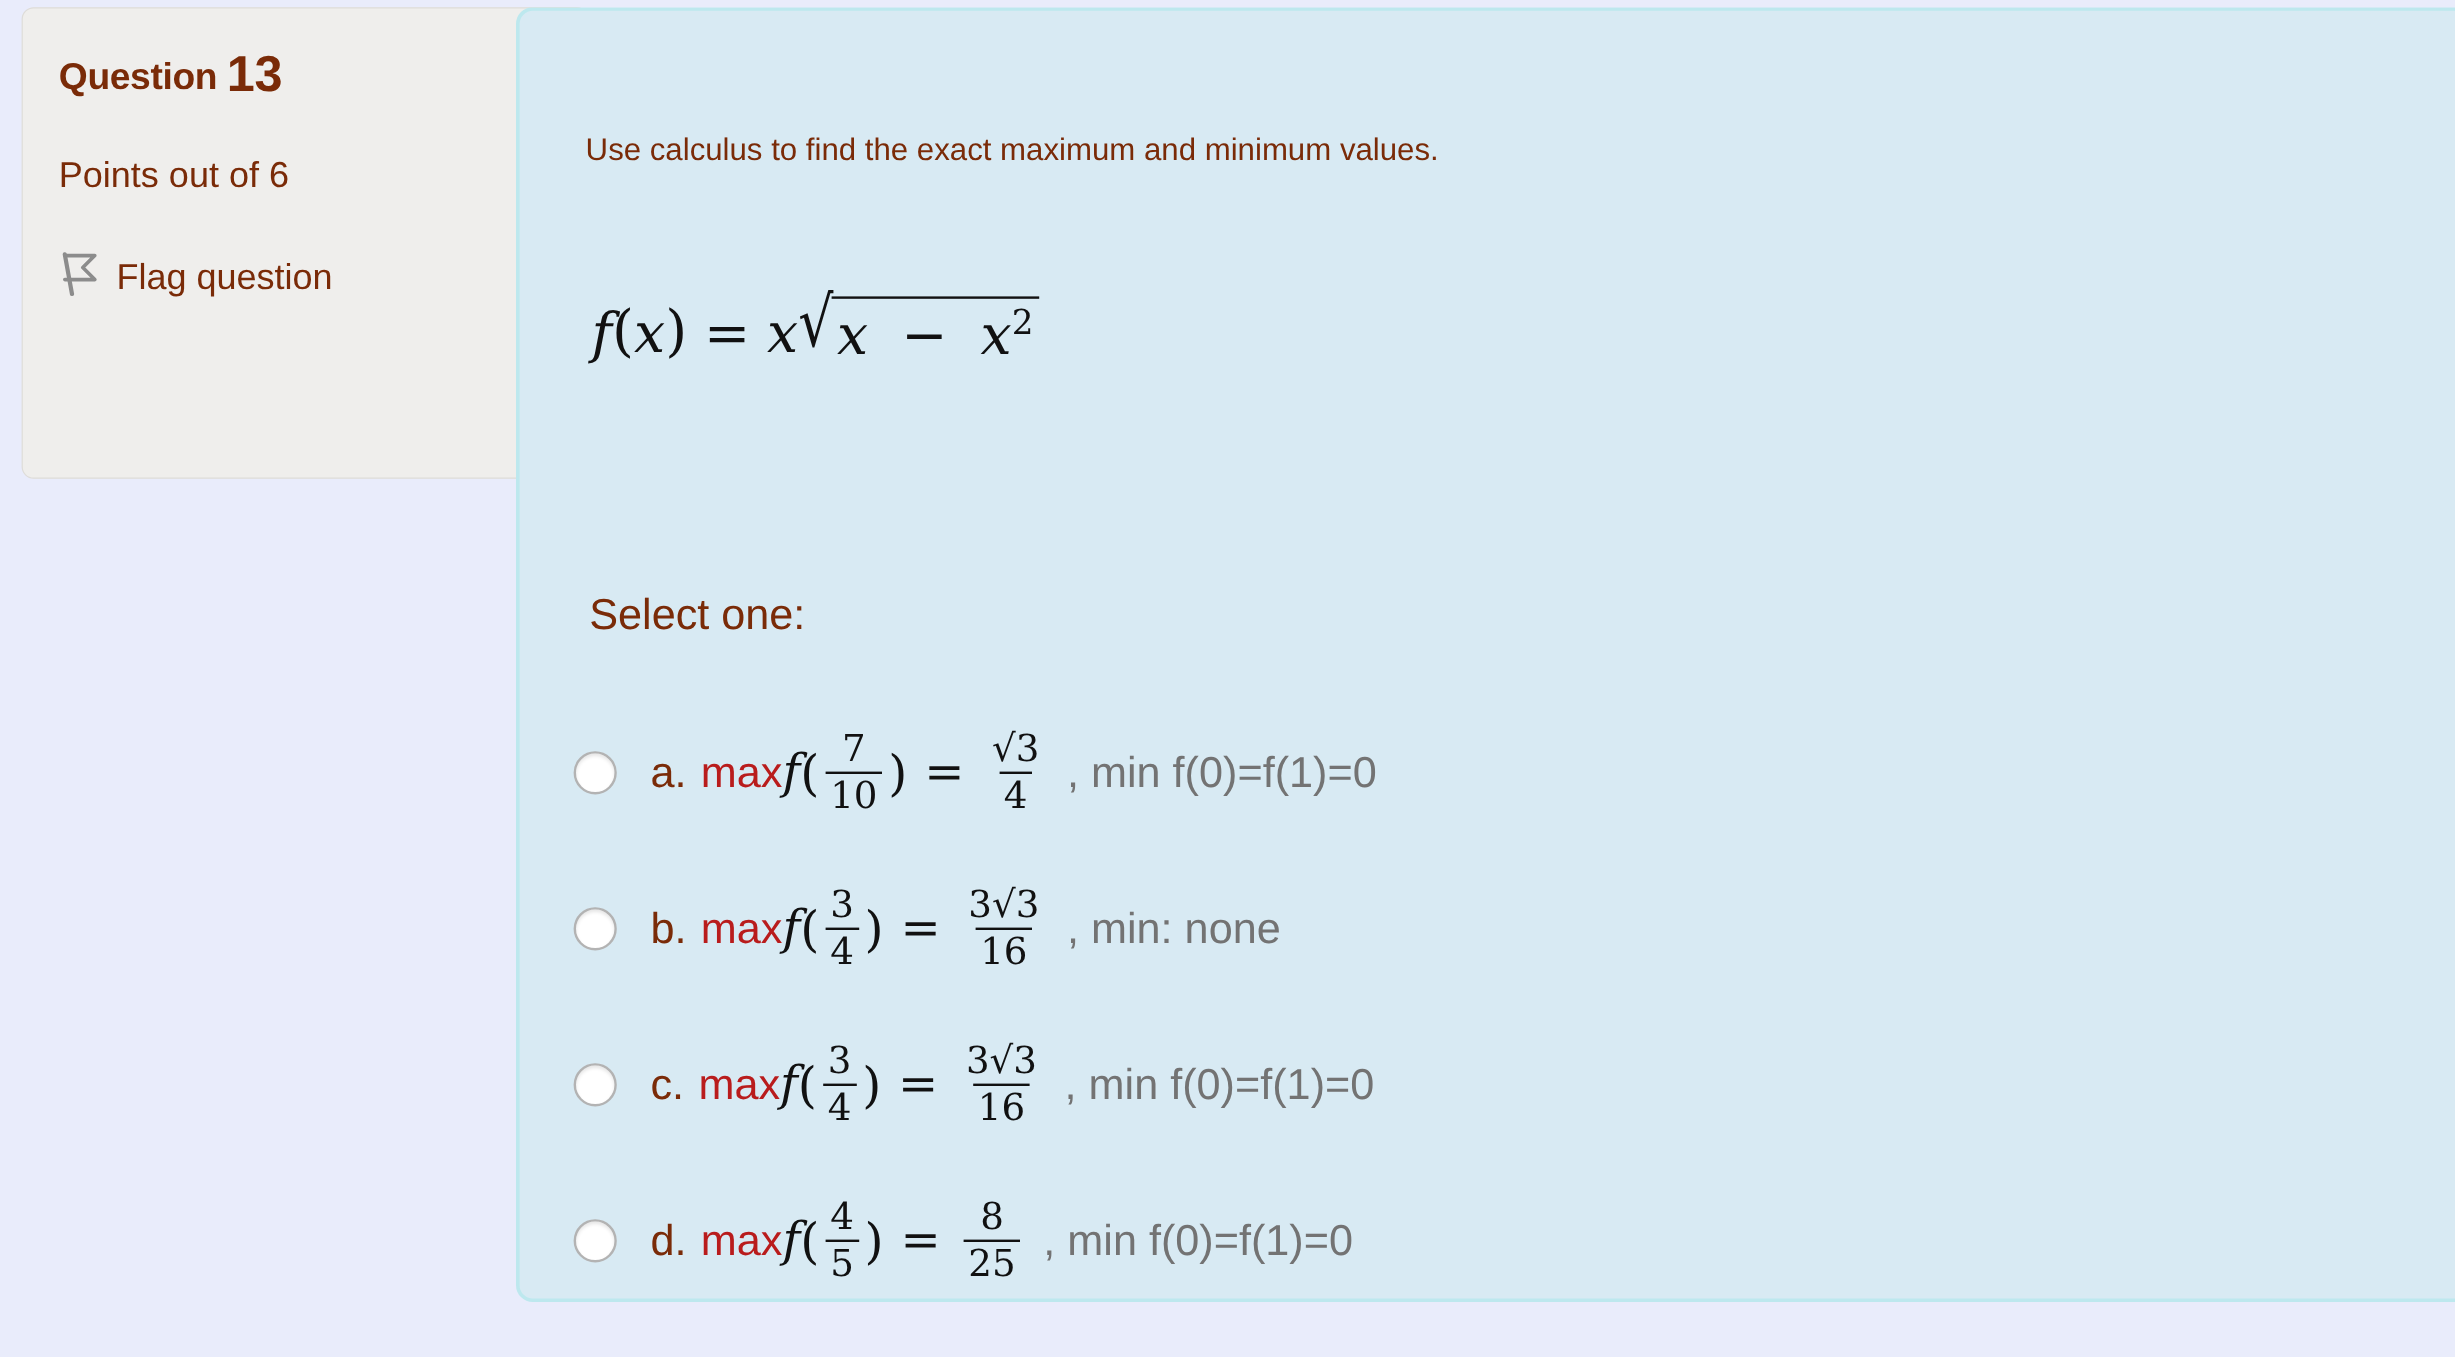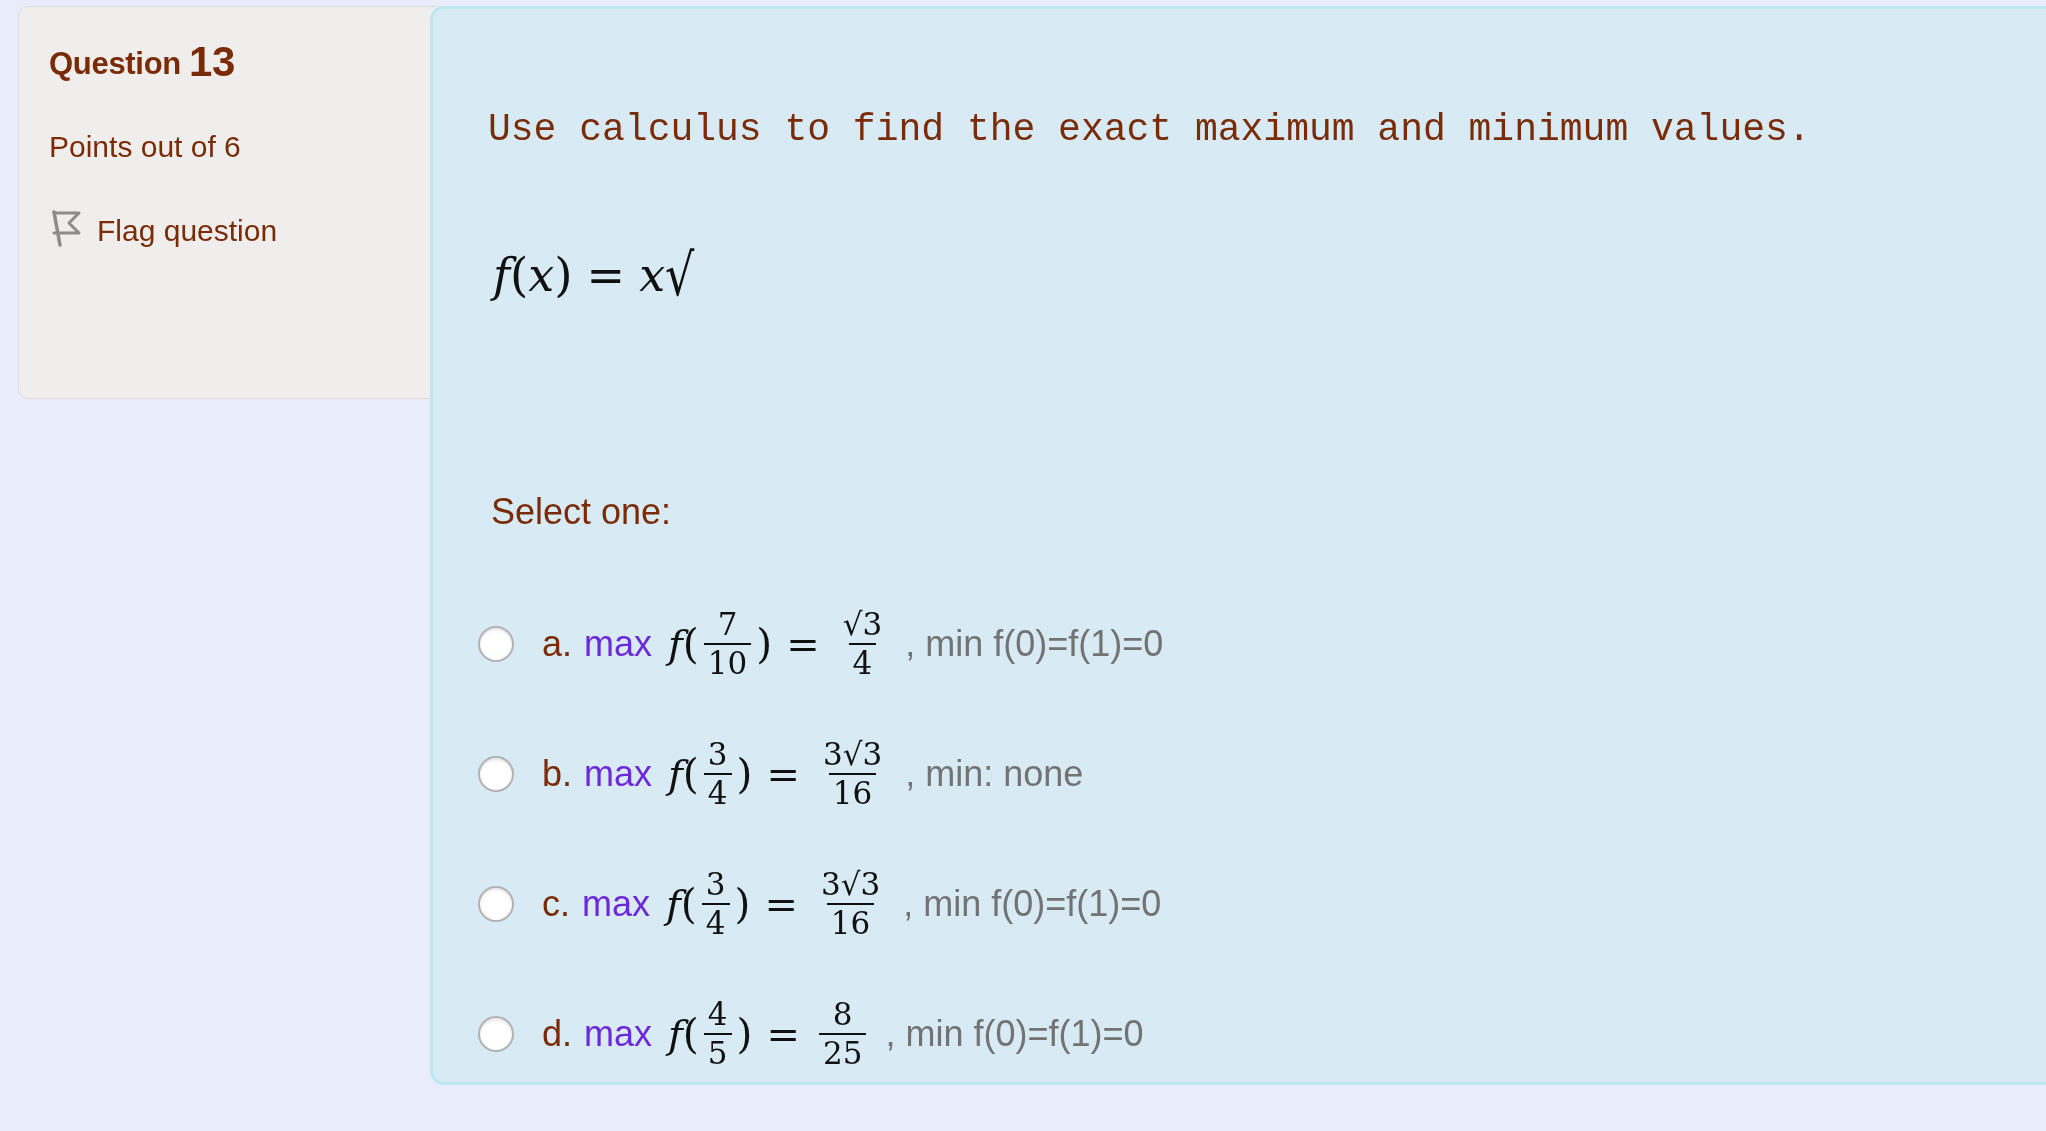--- a/index.html
+++ b/index.html
@@ -76,25 +76,24 @@
     border: 3px solid #bde8ee;
     border-right: none;
     border-radius: 14px 0 0 14px;
     padding: 0;
   }
 
   #question-stem {
     position: absolute;
     left: 55px;
     top: 102px;
-    font-size: 38px;
-    color: #7a2b08;
-    line-height: 1;
-    white-space: nowrap;
-    font-family: Liberation Mono, monospace;
+    font-size: 26px;
+    color: #7a2b08;
+    line-height: 1;
+    white-space: nowrap;
   }
 
   
   .math {
     font-family: "DejaVu Serif", serif;
     color: #111111;
     display: inline-flex;
     align-items: center;
     vertical-align: middle;
   }
@@ -171,23 +170,22 @@
 
   .option-letter {
     font-size: 36px;
     color: #7a2b08;
     line-height: 1;
     white-space: nowrap;
     margin-right: 12px;
   }
   .option-maxword {
     font-size: 36px;
-    color: #6d28d9;
-    line-height: 1;
-    margin-right: 16px;
+    color: #b91c1c;
+    line-height: 1;
   }
   .option-math { font-size: 40px; }
   .option-math .frac { font-size: 31px; }
   .option-math .eq { margin: 0 14px; }
   .option-tail {
     font-size: 36px;
     color: #737373;
     line-height: 1;
     white-space: nowrap;
     margin-left: 14px;
@@ -224,20 +222,25 @@
 
   <div id="stem-formula" class="math">
     <span class="mfn">f</span>
     <span class="paren">(</span>
     <span class="mi">x</span>
     <span class="paren">)</span>
     <span style="margin:0 14px">=</span>
     <span class="mi">x</span>
     <span class="sqrt">
       <span class="radical">√</span>
+      <span class="radicand">
+        <span class="mi">x</span>
+        <span style="margin:0 13px">−</span>
+        <span class="mi">x</span><sup style="font-size:0.62em">2</sup>
+      </span>
     </span>
   </div>
 
   <div id="select-one-label">Select one:</div>
 
   <div id="answer-options">
 
     <div class="answer-option">
       <span class="radio-button"></span>
       <span class="option-letter">a.</span>

